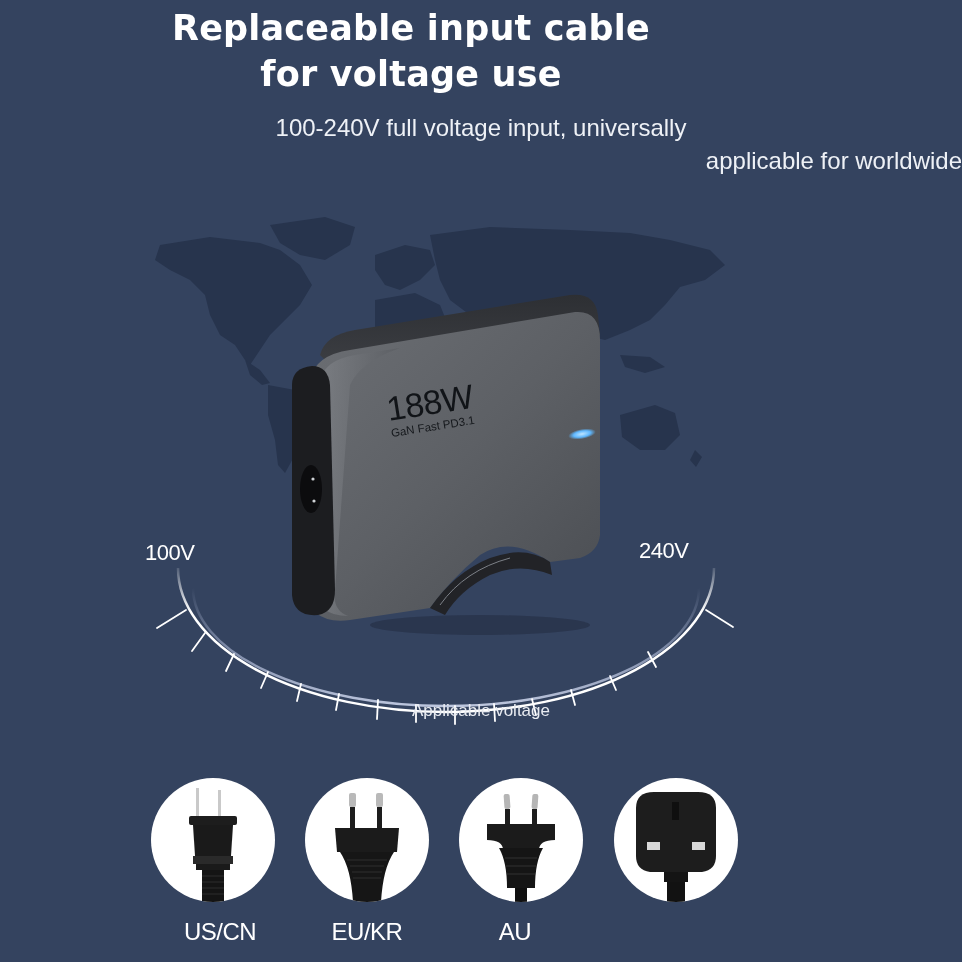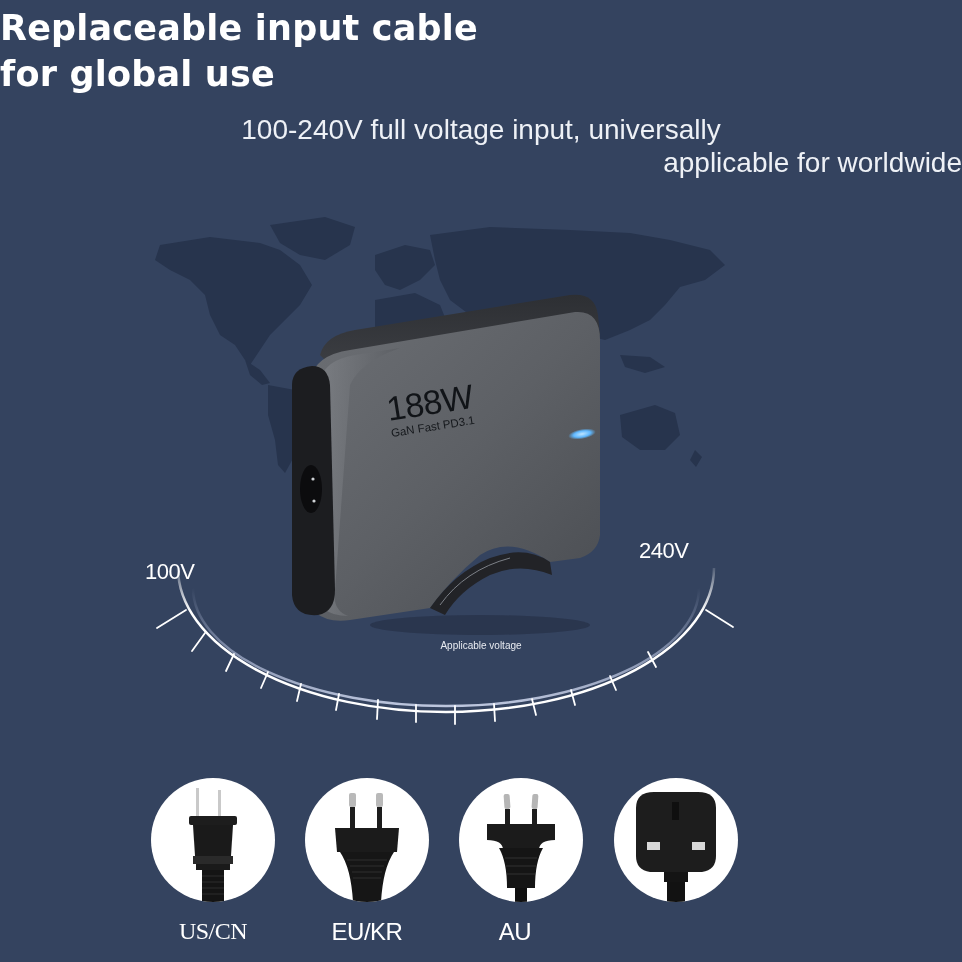--- a/index.html
+++ b/index.html
@@ -6,30 +6,30 @@
   html, body { width: 962px; height: 962px; overflow: hidden; }
   body {
     background: #34435f;
     font-family: "Liberation Sans", "DejaVu Sans", sans-serif;
     color: #ffffff;
     position: relative;
   }
   .stage { position: absolute; inset: 0; width: 962px; height: 962px; }
 
   .headline {
-    position: absolute; left: 0; width: 822px; 
+    position: absolute; left: 0; width: 822px; text-align: center;
     font-family: "DejaVu Sans", sans-serif; font-weight: bold;
     font-size: 35px; letter-spacing: 0.2px; color: #ffffff;
   }
   .headline.l1 { top: 8px; }
   .headline.l2 { top: 54px; }
 
   .subline {
     position: absolute; left: 0; width: 962px; text-align: center;
-    font-family: "Liberation Sans", sans-serif; font-size: 28px;
+    font-family: "Liberation Sans", sans-serif; font-size: 24px;
     color: #eef1f6;
   }
   .subline.l1 { top: 114px; }
   .subline.l2 { top: 147px; text-align: right; }
 
   .world-map { position: absolute; left: 150px; top: 205px; width: 620px; height: 270px; }
 
   .charger { position: absolute; left: 280px; top: 290px; width: 340px; height: 350px; }
 
   .brand-watts {
@@ -42,25 +42,25 @@
     color: #15181c; transform: rotate(-9deg); transform-origin: left bottom;
     font-family: "Liberation Sans", sans-serif;
   }
 
   .gauge { position: absolute; left: 0; top: 0; width: 962px; height: 962px; pointer-events: none; }
 
   .volt-label {
     position: absolute; font-size: 22px; color: #ffffff;
     font-family: "Liberation Sans", sans-serif; letter-spacing: -0.5px;
   }
-  .volt-min { left: 145px; top: 559px; }
+  .volt-min { left: 145px; top: 540px; }
   .volt-max { left: 639px; top: 538px; }
   .gauge-caption {
     position: absolute; left: 0; width: 962px; text-align: center;
-    top: 640px; font-size: 10px; color: #e8ebf1;
+    top: 701px; font-size: 17px; color: #e8ebf1;
     font-family: "Liberation Sans", sans-serif;
   }
 
   .plug-circle {
     position: absolute; top: 778px; width: 124px; height: 124px;
     border-radius: 50%; background: #ffffff; overflow: hidden;
     cursor: pointer;
   }
   .plug-circle svg { position: absolute; left: 0; top: 0; width: 124px; height: 124px; }
   .plug-label {
@@ -68,21 +68,21 @@
     font-size: 24px; color: #ffffff; font-family: "Liberation Sans", sans-serif;
     letter-spacing: -0.5px;
   }
 </style>
 </head>
 <body>
 
 <div class="stage">
 
   <div class="headline l1">Replaceable input cable</div>
-  <div class="headline l2">for global use</div>
+  <div class="headline l2">for voltage use</div>
   <div class="subline l1">100-240V full voltage input, universally</div>
   <div class="subline l2">applicable for worldwide</div>
 
   <svg class="world-map" viewBox="0 0 620 270">
     <g fill="#27344d">
 
       <path d="M120 20 L175 12 L205 22 L200 40 L175 55 L150 50 L130 38 Z"></path>
 
       <path d="M10 40 L60 32 L110 38 L130 45 L150 60 L162 80 L150 100 L135 115 L120 130 L110 145 L100 160 L95 155 L85 140 L70 130 L60 110 L55 90 L40 75 L20 65 L5 55 Z"></path>
 
@@ -200,21 +200,21 @@
       <rect x="45" y="86" width="34" height="6" fill="#1a1a1a"></rect>
       <rect x="51" y="92" width="22" height="40" fill="#141414"></rect>
       <g stroke="#2c2c2c" stroke-width="1">
         <line x1="51" y1="98" x2="73" y2="98"></line>
           <line x1="51" y1="104" x2="73" y2="104"></line>
         <line x1="51" y1="110" x2="73" y2="110"></line>
           <line x1="51" y1="116" x2="73" y2="116"></line>
       </g>
     </svg>
   </div>
-  <div class="plug-label" style="left:133px;font-family:Liberation Serif, serif;">US/CN</div>
+  <div class="plug-label" style="left:140px;">US/CN</div>
 
   <div class="plug-circle" style="left:305px;">
     <svg viewBox="0 0 124 124">
       <rect x="44" y="15" width="7" height="14" rx="2" fill="#b9b9b9"></rect>
       <rect x="71" y="15" width="7" height="14" rx="2" fill="#b9b9b9"></rect>
       <rect x="45" y="29" width="5" height="22" fill="#1d1d1d"></rect>
       <rect x="72" y="29" width="5" height="22" fill="#1d1d1d"></rect>
       <path d="M30 50 L94 50 L92 74 L32 74 Z" fill="#1b1b1b"></path>
       <path d="M35 74 L89 74 Q78 90 76 124 L48 124 Q46 90 35 74 Z" fill="#161616"></path>
       <g stroke="#2e2e2e" stroke-width="1">

